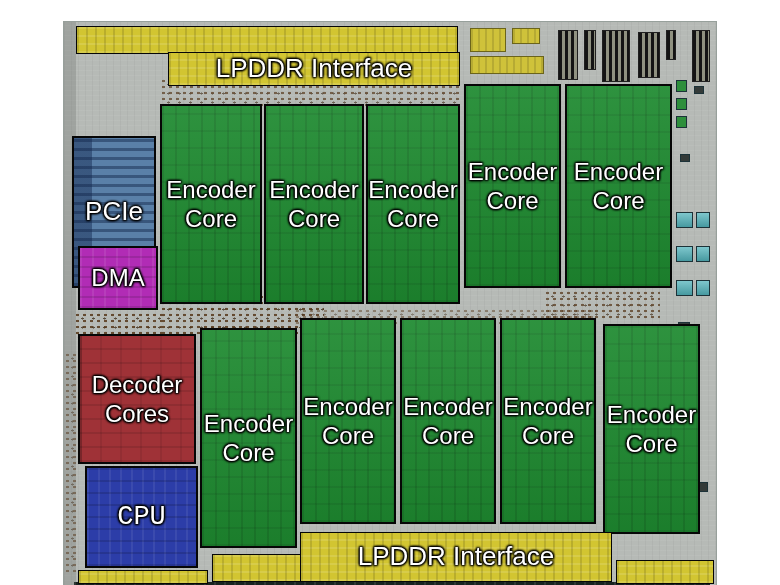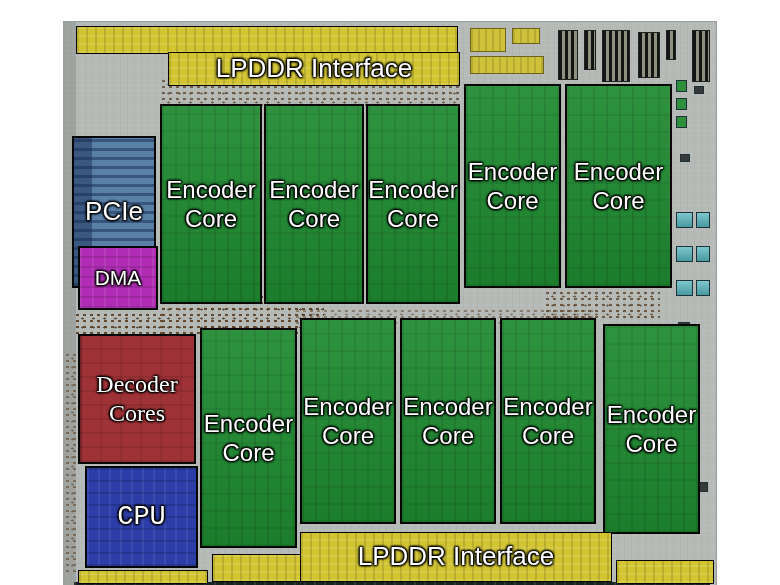--- a/index.html
+++ b/index.html
@@ -45,21 +45,21 @@
     background-image:
       linear-gradient(90deg, rgba(18,38,78,0.45) 0 22%, rgba(0,0,0,0) 22%),
       repeating-linear-gradient(0deg, rgba(15,35,70,0.45) 0 3px, transparent 3px 9px);
     font-size:26px;
   }
   .dma {
     background-color:#b12cb5;
     background-image:
       repeating-linear-gradient(0deg, rgba(0,0,0,0.12) 0 2px, transparent 2px 10px),
       repeating-linear-gradient(90deg, rgba(255,255,255,0.08) 0 2px, transparent 2px 12px);
-    font-size:21px;
+    font-size:24px;
   }
   .decoder {
     background-color:#9f3237;
     background-image:
       linear-gradient(90deg, rgba(0,0,0,0.18) 0 2px, transparent 2px),
       repeating-linear-gradient(0deg, rgba(0,0,0,0.10) 0 2px, transparent 2px 14px),
       repeating-linear-gradient(90deg, rgba(0,0,0,0.08) 0 2px, transparent 2px 20px);
     font-size:24px;
   }
   .cpu {
@@ -69,21 +69,21 @@
       repeating-linear-gradient(90deg, rgba(255,255,255,0.07) 0 2px, transparent 2px 11px);
     font-size:27px;
     font-family:Liberation Mono, monospace;
   }
 
   
   .lpddr-top-a  { left:12px;  top:4px;   width:382px; height:28px; border-width:1px; }
   .lpddr-top-b  { left:104px; top:30px;  width:292px; height:34px; border-width:1px; }
   .pcie-pos     { left:8px;   top:70px;  width:84px;  height:152px;margin-top:44px; }
   .dma-pos      { left:14px;  top:224px; width:80px;  height:64px; }
-  .decoder-pos  { left:14px;  top:312px; width:118px; height:130px;font-family:Liberation Serif, serif; }
+  .decoder-pos  { left:14px;  top:312px; width:118px; height:130px; }
   .cpu-pos      { left:21px;  top:444px; width:113px; height:102px; }
   .e1  { left:96px;  top:82px;  width:102px; height:200px; }
   .e2  { left:200px; top:82px;  width:100px; height:200px; }
   .e3  { left:302px; top:82px;  width:94px;  height:200px; }
   .e4  { left:400px; top:62px;  width:97px;  height:204px; }
   .e5  { left:501px; top:62px;  width:107px; height:204px; }
   .e6  { left:136px; top:306px; width:97px;  height:220px; }
   .e7  { left:236px; top:296px; width:96px;  height:206px; }
   .e8  { left:336px; top:296px; width:96px;  height:206px; }
   .e9  { left:436px; top:296px; width:96px;  height:206px; }

